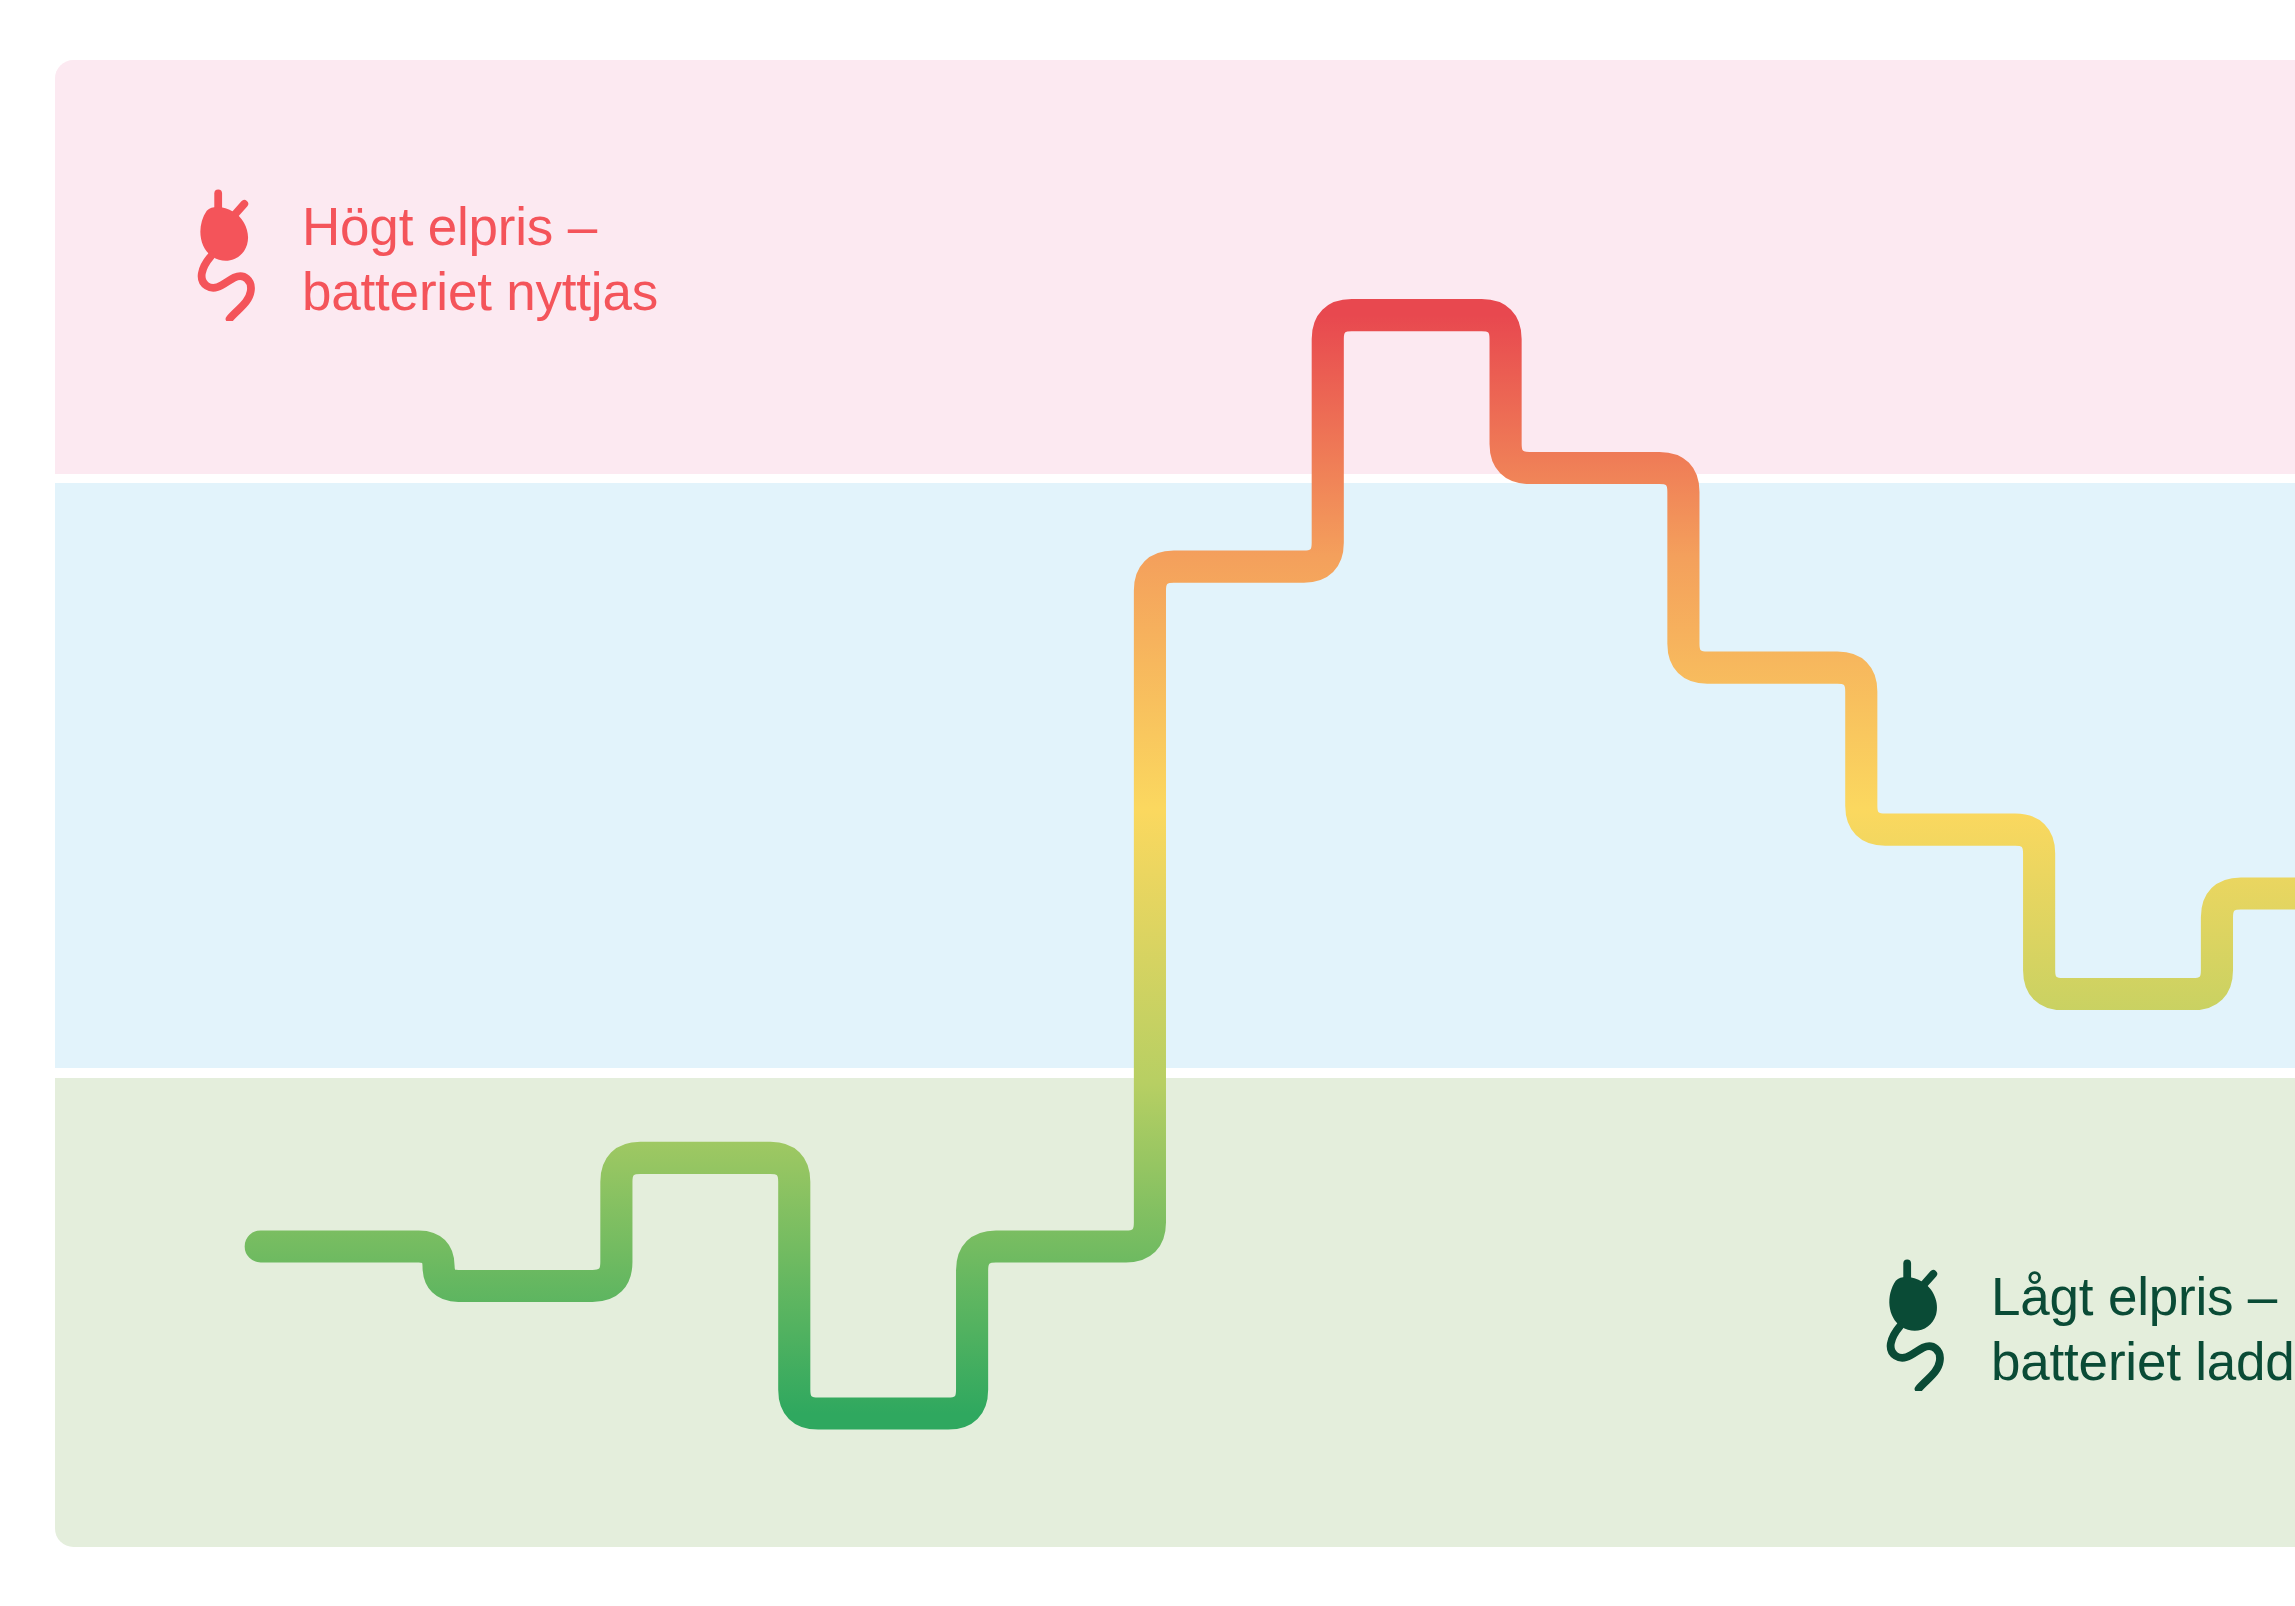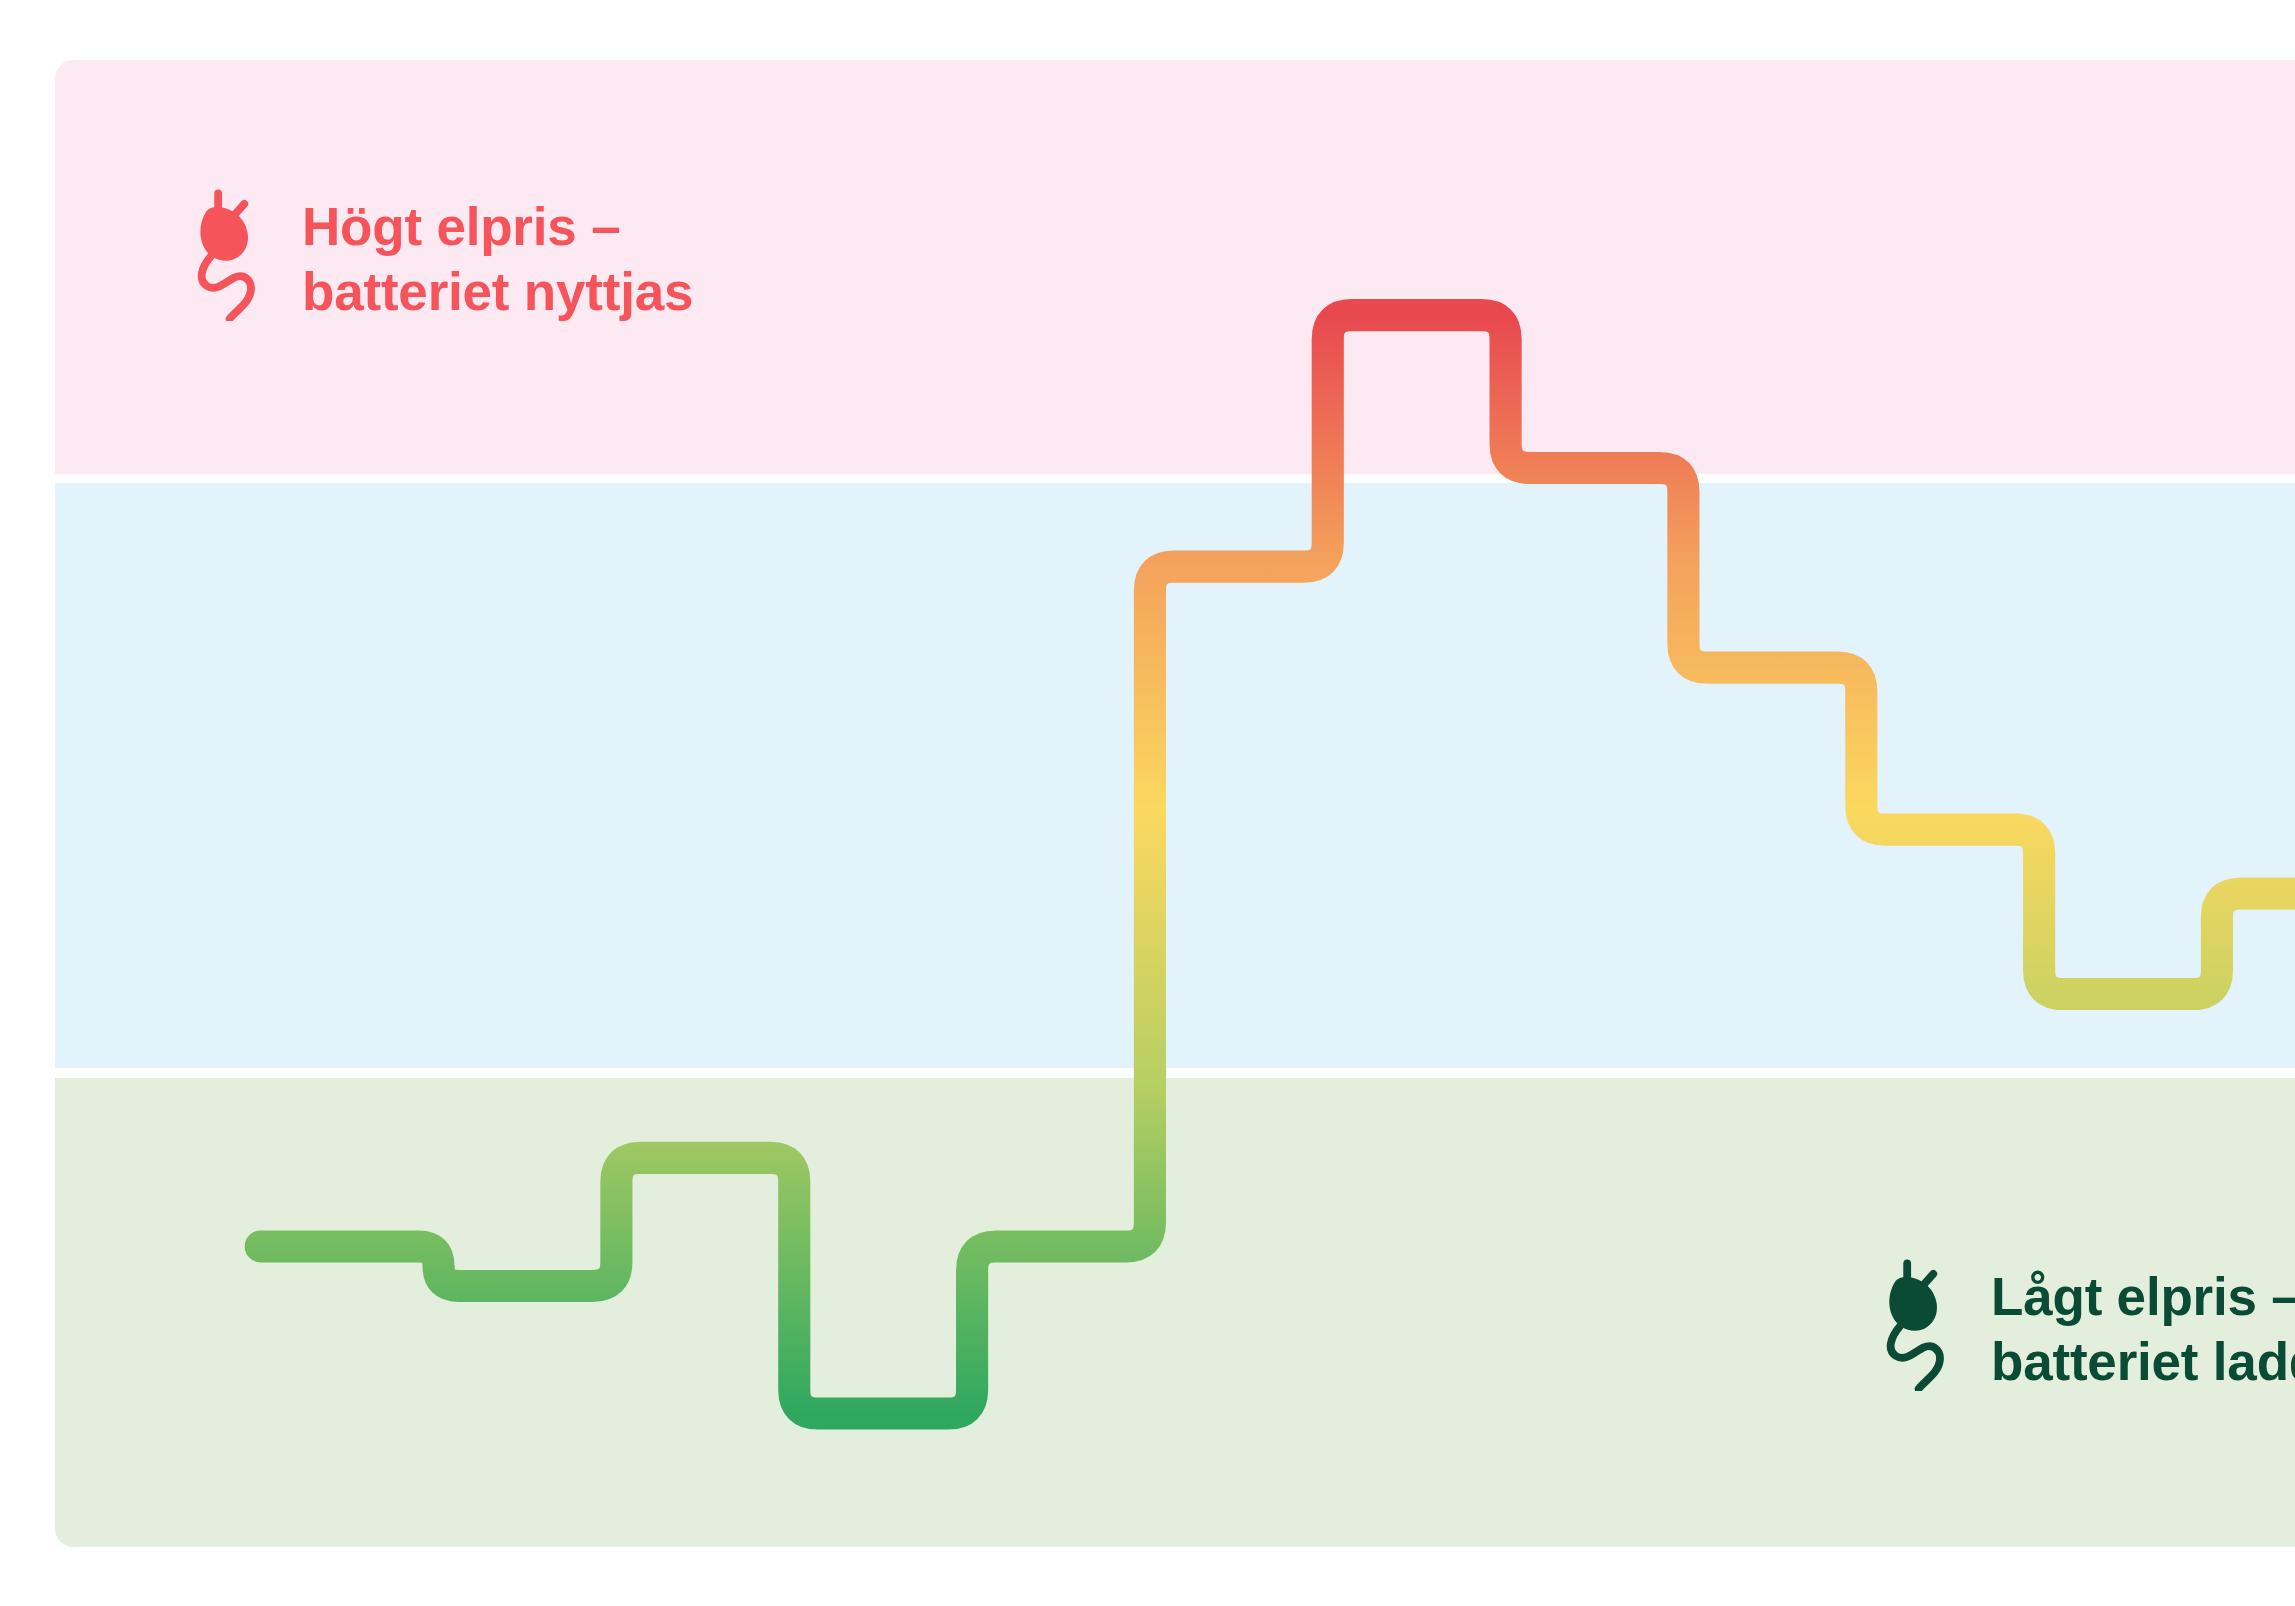--- a/index.html
+++ b/index.html
@@ -21,21 +21,21 @@
 
   
   #chart-svg{position:absolute;left:0;top:0;width:2678px;height:1607px;}
 
   
   .legend{position:absolute;display:flex;align-items:center;gap:22px;}
   #legend-high{left:193px;top:179px;}
   #legend-low{left:1882px;top:1249px;}
   .legend-icon{flex:0 0 auto;width:87px;height:138px;}
   .legend-text{
-     font-weight:700;
+     font-weight:400;
      font-size:53px;
      line-height:1.22;
      letter-spacing:-0.2px;
      white-space:pre-line;
      margin-top:16px;
   }
   #legend-high .legend-text{color:#F4545A;}
   #legend-low  .legend-text{color:#0A4B36;}
 </style>
 </head>

